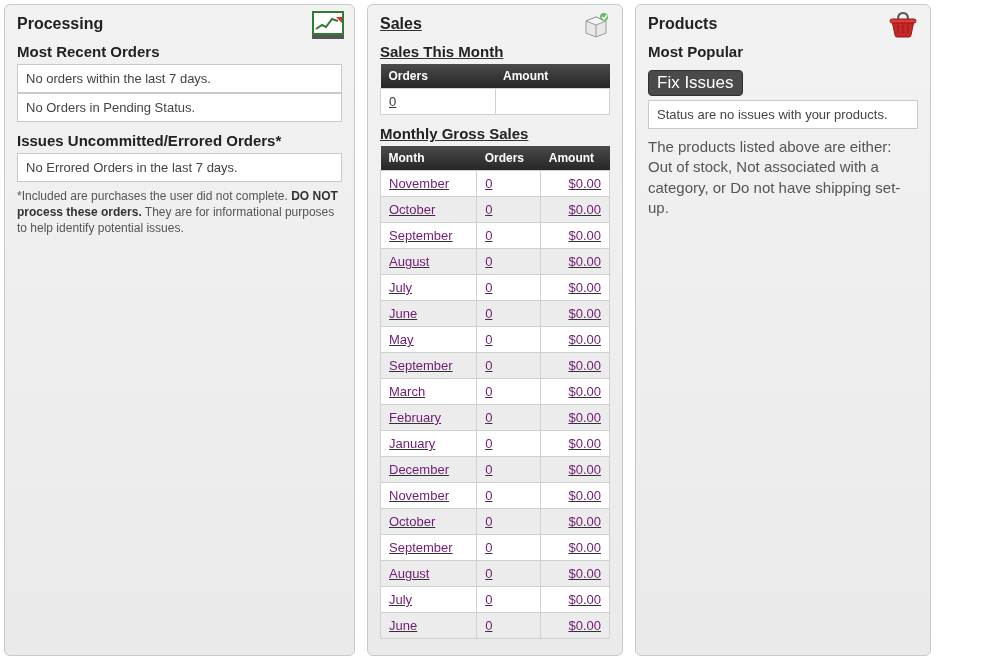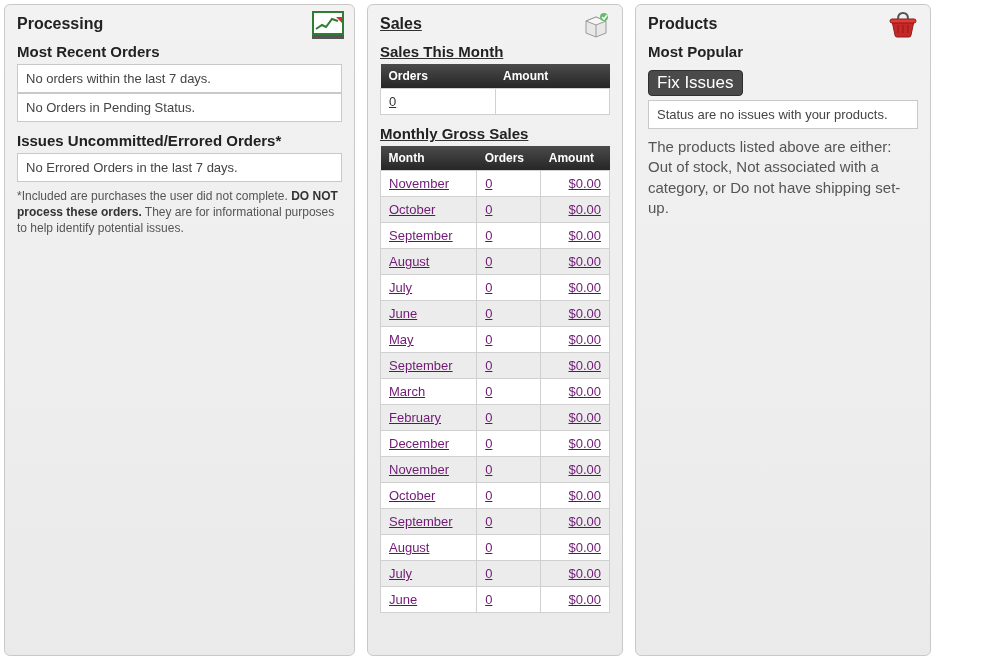--- a/index.html
+++ b/index.html
@@ -233,20 +233,25 @@
             <td>March</td>
             <td>0</td>
             <td class="col-amount">$0.00</td>
           </tr>
           <tr>
             <td>February</td>
             <td>0</td>
             <td class="col-amount">$0.00</td>
           </tr>
           <tr>
+            <td>January</td>
+            <td>0</td>
+            <td class="col-amount">$0.00</td>
+          </tr>
+          <tr>
             <td>December</td>
             <td>0</td>
             <td class="col-amount">$0.00</td>
           </tr>
           <tr>
             <td>November</td>
             <td>0</td>
             <td class="col-amount">$0.00</td>
           </tr>
           <tr>

